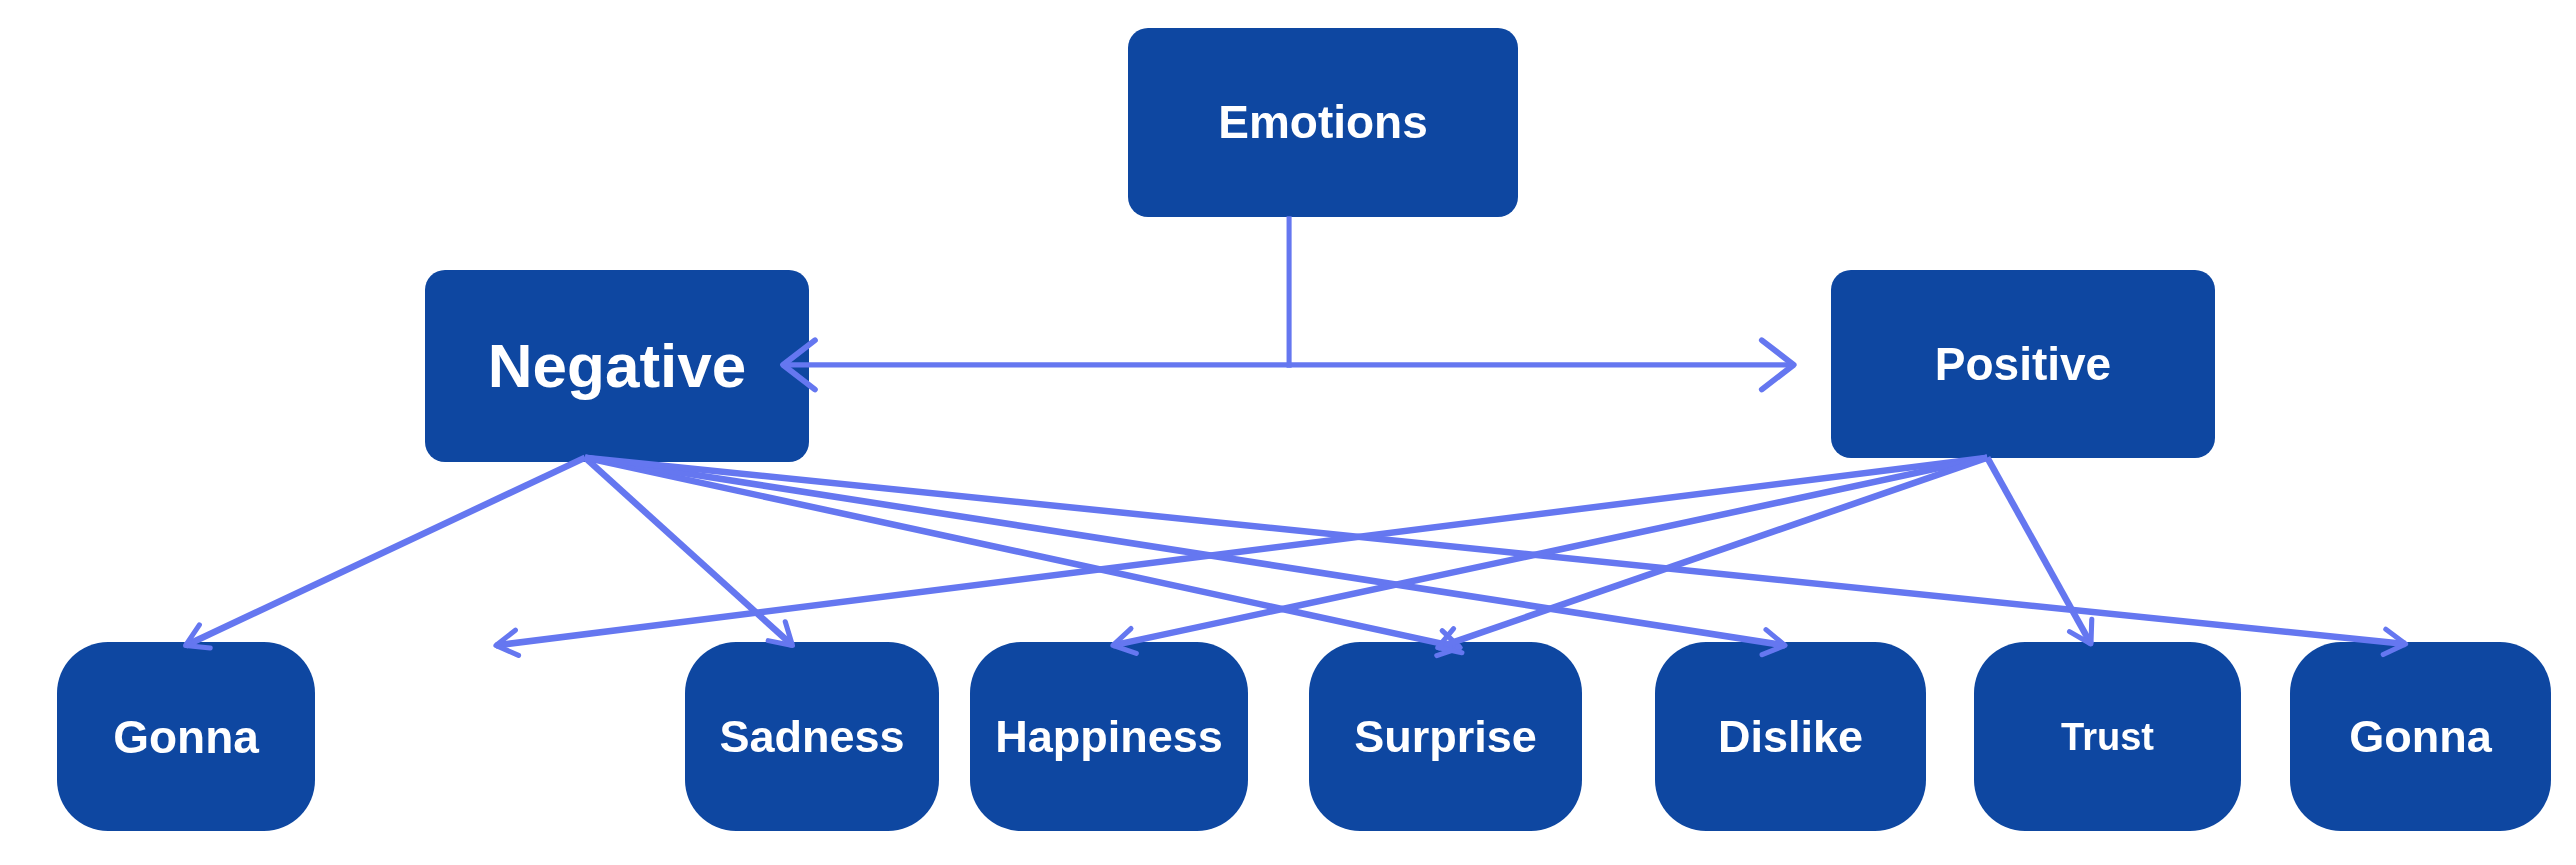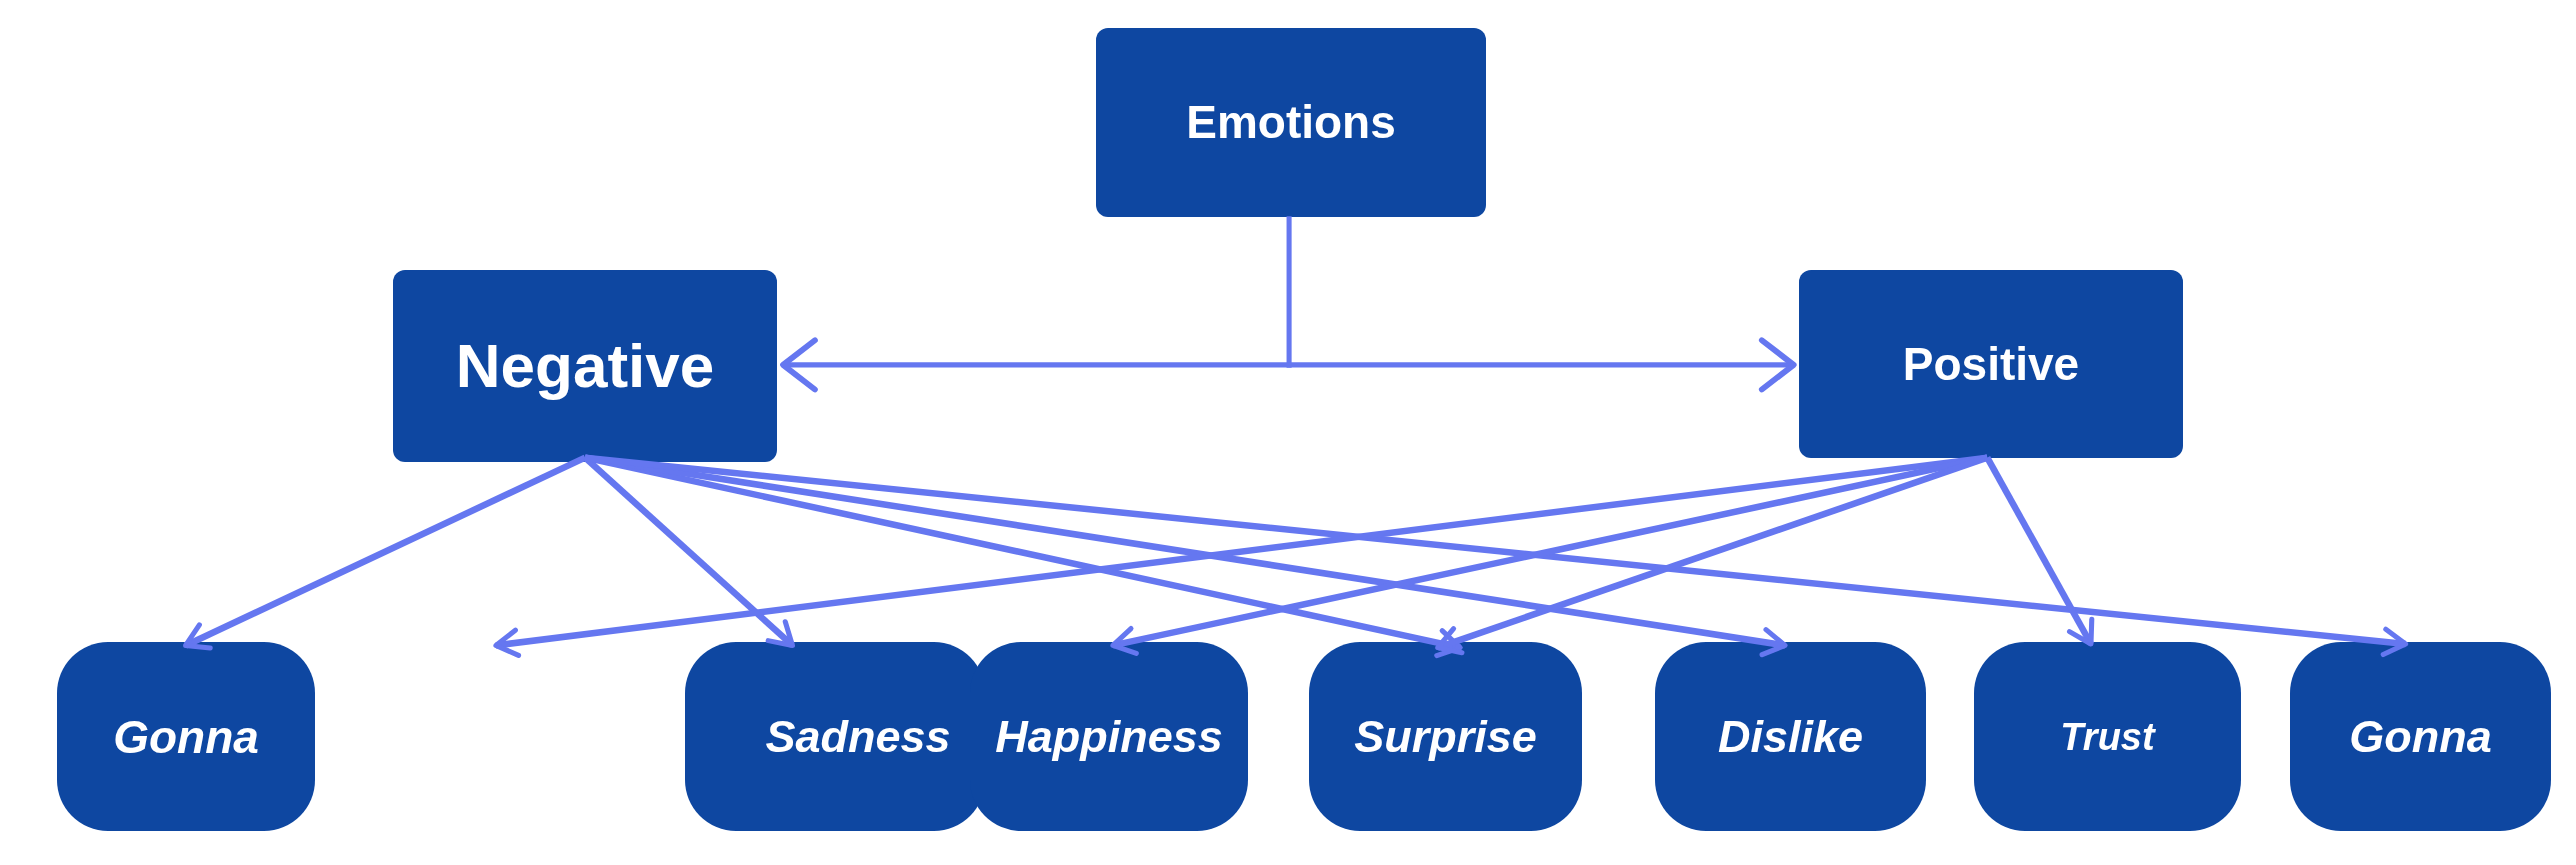--- a/index.html
+++ b/index.html
@@ -25,30 +25,30 @@
   .node{
     position:absolute;
     background:var(--node-fill);
     color:var(--label);
     display:flex;align-items:center;justify-content:center;
     text-align:center;
     font-weight:700;
     z-index:1;
   }
   .node span{display:block;line-height:1;}
-  .lvl12{border-radius:12px;}
-  .leaf{border-radius:51px;top:642px;height:189px;font-size:46px;font-style:italic;}
+  .lvl12{border-radius:20px;margin-left:32px;}
+  .leaf{border-radius:51px;top:642px;height:189px;font-size:46px;}
 
   #n-emotions{left:1096px;top:27.6px;width:390px;height:189px;font-size:46px;}
   #n-negative{left:393px;top:270px;width:384px;height:192px;font-size:62px;justify-content:center;}
   #n-positive{left:1799px;top:270px;width:384px;height:188px;font-size:46px;}
 
   #n-gonna{left:57px;width:258px;}
   #n-anticipation{left:349px;width:287px;font-size:36px;}
-  #n-sadness{left:685px;width:254px;font-size:45px;padding-left:46px;}
+  #n-sadness{left:685px;width:254px;font-size:45px;}
   #n-happiness{left:970px;width:278px;font-size:45px;}
   #n-surprise{left:1309px;width:273px;font-size:45px;}
   #n-dislike{left:1655px;width:271px;font-size:45px;}
   #n-trust{left:1974px;width:267px;font-size:38px;}
   #n-fear{left:2290px;width:261px;font-size:45px;}
 </style>
 </head>
 <body>
 
 <div class="stage">

